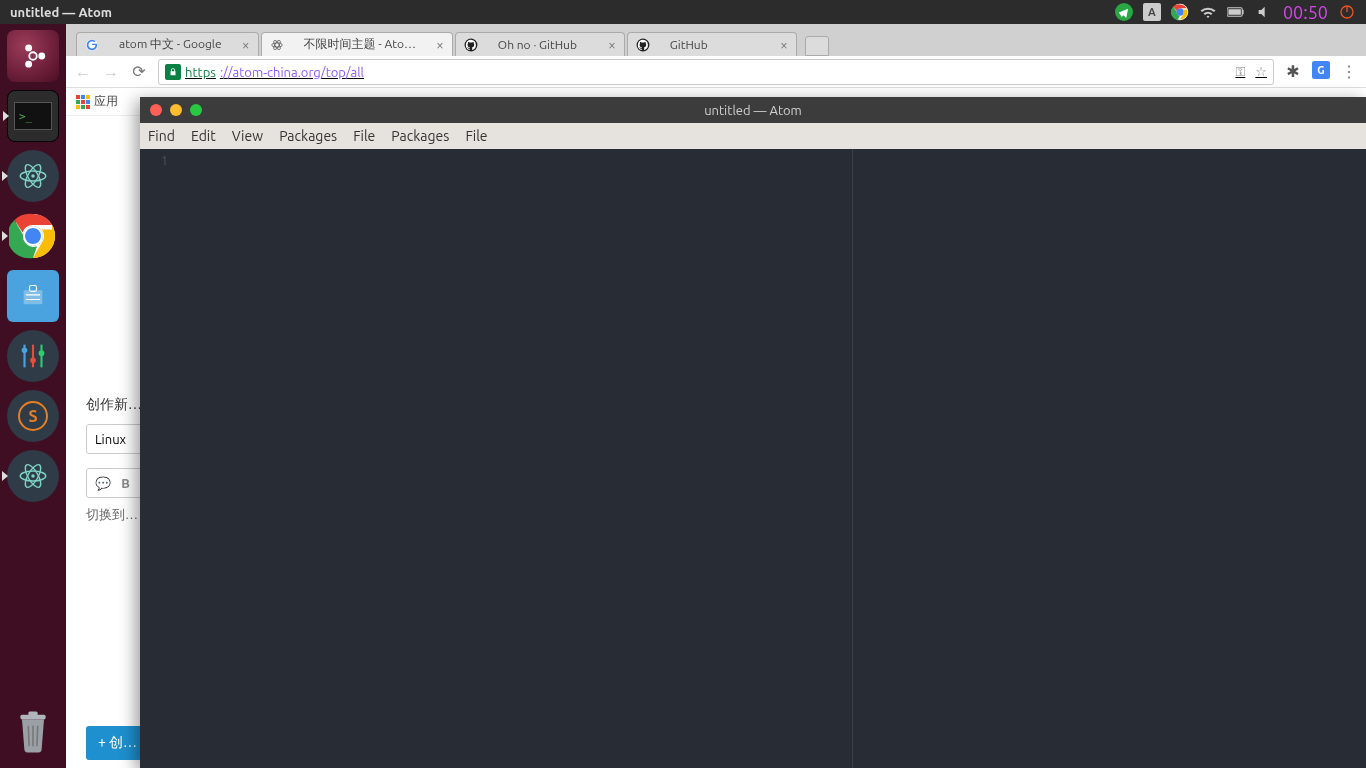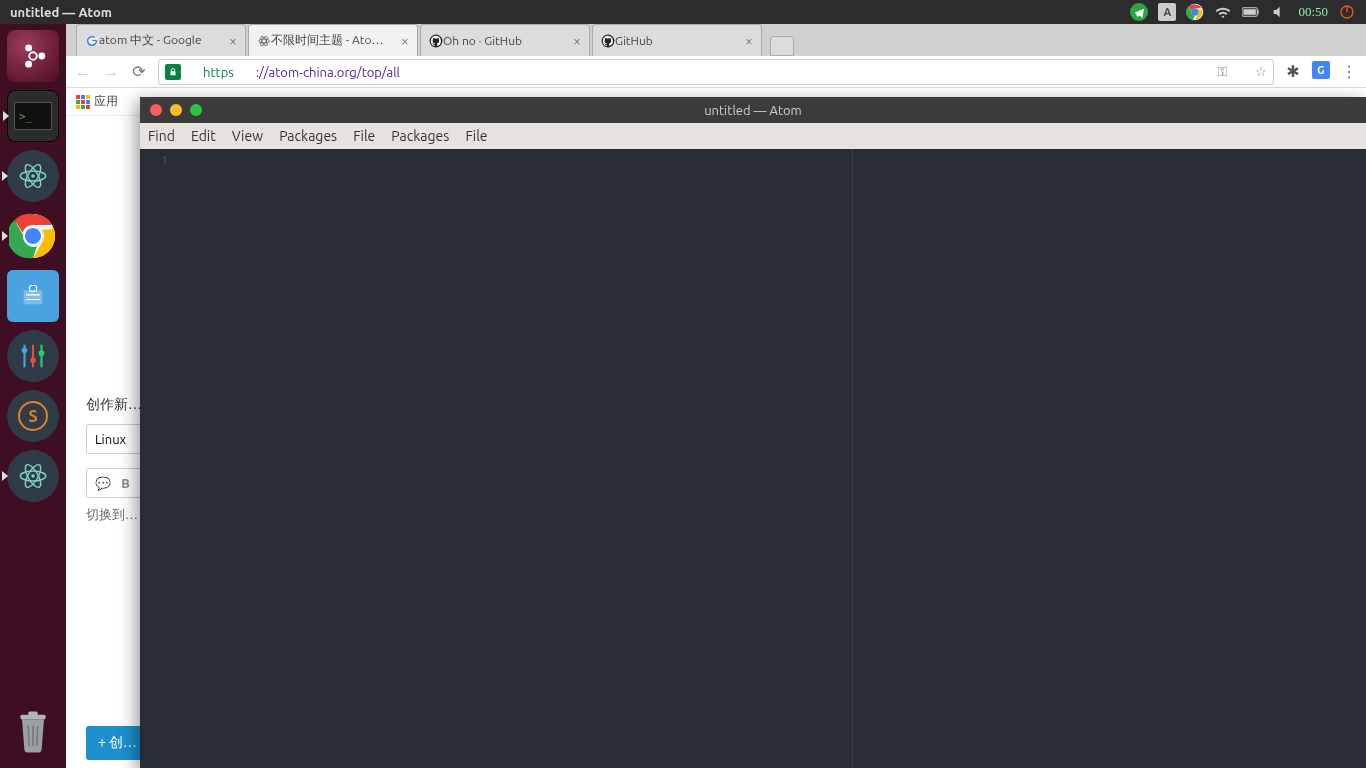--- a/index.html
+++ b/index.html
@@ -7,21 +7,21 @@
 
   
   .topbar { position: absolute; top: 0; left: 0; right: 0; height: 24px; background: #2c2c2c; color: #dcdcdc; display: flex; align-items: center; font-size: 13px; }
   .topbar .title { padding-left: 10px; font-weight: bold; }
   .topbar .tray { margin-left: auto; display: flex; align-items: center; gap: 10px; padding-right: 10px; }
   .tray-icon { width: 18px; height: 18px; display: flex; align-items: center; justify-content: center; color: #dcdcdc; }
   .tray-telegram { width: 18px; height: 18px; border-radius: 50%; background: #2aa745; display: flex; align-items: center; justify-content: center; }
   .tray-telegram svg { width: 11px; height: 11px; }
   .tray-a { width: 18px; height: 18px; background: #ccc; color: #444; font-size: 11px; font-weight: bold; display:flex;align-items:center;justify-content:center;border-radius:2px;}
   .tray-chrome { width:18px;height:18px;border-radius:50%;display:flex;align-items:center;justify-content:center;}
-  .tray-time { font-size: 13px; color: #86efac; font-family: Liberation Serif, serif; }
+  .tray-time { font-size: 18px; color: #d946ef; }
   .tray-power { color: #e95420; }
 
   .small-btn { position:absolute; top:26px; right:4px; background:#ededed;border:1px solid #c9c9c9;border-radius:3px;font-size:11px;padding:2px 6px;color:#555;}
 
   
   .launcher { position: absolute; top: 24px; left: 0; bottom: 0; width: 66px; background: #3f0e22; display: flex; flex-direction: column; align-items: center; padding-top: 6px; gap: 8px; }
   .launch-item { width: 52px; height: 52px; border-radius: 8px; display: flex; align-items: center; justify-content: center; position: relative; }
   .dash { background: radial-gradient(circle at 35% 30%, #9c3c5a 0%, #6d1f3a 60%, #4a0f24 100%); }
   .dash svg { width: 30px; height: 30px; }
   .terminal { background: #2c2c2c; border: 1px solid #000; }
@@ -34,35 +34,35 @@
   .sliders-ic { background: #2f3b46; border-radius:50%;}
   .s-ic { background:#2f3b46;border-radius:50%;display:flex;align-items:center;justify-content:center;}
   .s-inner{width:30px;height:30px;border-radius:50%;border:2px solid #e67e22;color:#e67e22;display:flex;align-items:center;justify-content:center;font-weight:bold;font-size:16px;}
   .trash { margin-top:auto; margin-bottom:10px;}
   .trash svg{width:38px;height:44px;}
   .pip { position: absolute; left: -5px; top: 50%; transform: translateY(-50%); width: 0; height: 0; border-top: 5px solid transparent; border-bottom: 5px solid transparent; border-left: 6px solid #ddd; }
 
   
   .chrome-window { position: absolute; top: 24px; left: 66px; right: 0; bottom: 0; background: #fff; display: flex; flex-direction: column; }
   .chrome-tabs { height: 32px; background: #d0d0d0; display: flex; align-items: flex-end; padding-left: 10px; }
-  .chrome-tab { height: 32px; background: #f2f2f2; border: 1px solid #aaa; border-bottom: none; border-radius: 4px 4px 0 0; display: flex; align-items: center; padding: 0 8px; gap: 0; font-size: 12px; color: #444; margin-right: 2px; min-width: 170px; max-width: 195px; }
+  .chrome-tab { height: 24px; background: #f2f2f2; border: 1px solid #aaa; border-bottom: none; border-radius: 4px 4px 0 0; display: flex; align-items: center; padding: 0 8px; gap: 20px; font-size: 12px; color: #444; margin-right: 2px; min-width: 170px; max-width: 195px; }
   .chrome-tab.inactive { background: #dcdcdc; }
   .chrome-tab .tab-title { overflow: hidden; white-space: nowrap; text-overflow: ellipsis; flex: 1; }
   .chrome-tab .tab-x { color: #777; font-size: 14px; }
   .fav { width: 14px; height: 14px; display:flex;align-items:center;justify-content:center;}
   .chrome-newtab { width: 24px; height: 20px; background: #dcdcdc; border: 1px solid #aaa; margin-left: 6px; border-radius: 3px 3px 0 0;}
 
   .chrome-toolbar { height: 32px; background: #fff; border-bottom: 1px solid #ddd; display: flex; align-items: center; padding: 0 8px; gap: 10px; }
   .nav-btn { color: #777; font-size: 16px; width: 18px; text-align: center; }
   .nav-btn.dis { color: #ccc; }
-  .omnibox { flex: 1; height: 26px; border: 1px solid #ccc; border-radius: 3px; display: flex; align-items: center; padding: 0 6px; gap: 22px; font-size: 13px; }
+  .omnibox { flex: 1; height: 26px; border: 1px solid #ccc; border-radius: 3px; display: flex; align-items: center; padding: 0 6px; gap: 4px; font-size: 13px; text-decoration: underline; }
   .omnibox .lock { width: 16px; height: 16px; background: #0b8043; border-radius: 2px; display:flex;align-items:center;justify-content:center;}
   .omnibox .lock svg{width:10px;height:10px;}
   .url-https { color: #0b8043; }
-  .url-rest { color: #4c1d95; }
+  .url-rest { color: #8b5cf6; }
   .tb-icon { width: 18px; color: #777; text-align: center; }
 
   .bookmark-bar { height: 28px; background: #fff; display: flex; align-items: center; padding-left: 10px; gap: 14px; font-size: 12px; color: #444; border-bottom: 1px solid #eee; }
   .apps-grid { width: 14px; height: 14px; display: grid; grid-template-columns: repeat(3,4px); grid-template-rows: repeat(3,4px); gap: 1px; }
   .apps-grid div:nth-child(1){background:#ea4335;} .apps-grid div:nth-child(2){background:#4285f4;} .apps-grid div:nth-child(3){background:#fbbc05;}
   .apps-grid div:nth-child(4){background:#34a853;} .apps-grid div:nth-child(5){background:#ea4335;} .apps-grid div:nth-child(6){background:#4285f4;}
   .apps-grid div:nth-child(7){background:#fbbc05;} .apps-grid div:nth-child(8){background:#34a853;} .apps-grid div:nth-child(9){background:#ea4335;}
   .bm-item{display:flex;align-items:center;gap:4px;}
 
   .page-body { flex: 1; background: #fff; padding-left: 20px; padding-top: 280px; font-size: 14px; color: #333; }

